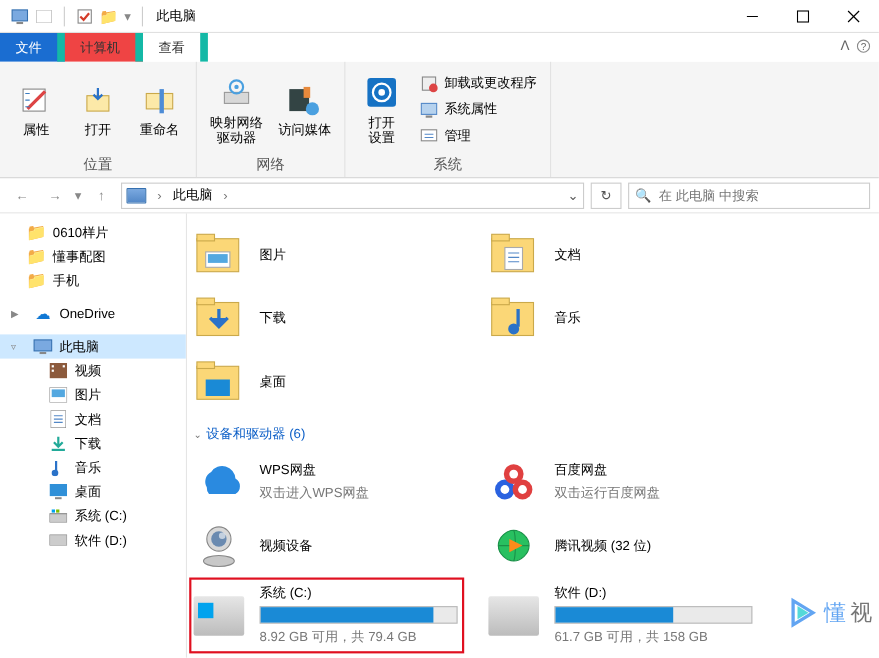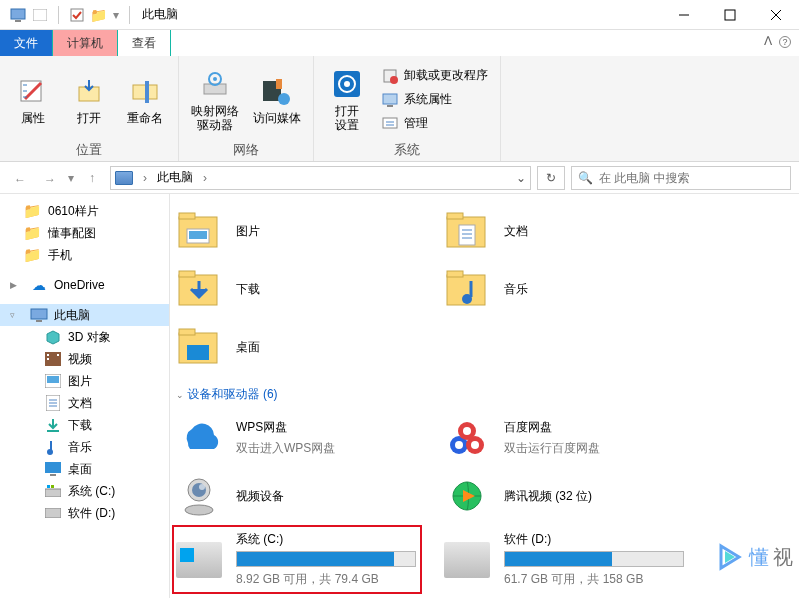--- a/index.html
+++ b/index.html
@@ -10,23 +10,23 @@
 .titlebar .qat { display:flex; gap:6px; align-items:center; padding-left:10px; }
 .titlebar .qat-icon { width:16px; height:16px; display:inline-flex; align-items:center; justify-content:center; }
 .titlebar .sep { width:1px; height:18px; background:#ccc; margin:0 4px; }
 .titlebar .mini-folder { color:#f8c060; font-size:14px; }
 .titlebar-label { margin-left:8px; }
 .winbtns { margin-left:auto; display:flex; }
 .winbtn { width:46px; height:30px; display:flex; align-items:center; justify-content:center; color:#333; }
 
 
 .tabs { height:26px; display:flex; align-items:stretch; background:#fff; position:relative; }
-.tab { padding:4px 14px; color:#333; border-right:1px solid #14b8a6; line-height:18px; }
+.tab { padding:4px 14px; color:#333; border-right:7px solid #14b8a6; line-height:18px; }
 .tab.file { background:#1a6dd1; color:#fff; }
-.tab.active { background:#fca5a5; }
+.tab.active { background:#ef4444; }
 .tabs .rib-toggle { margin-left:auto; padding:4px 8px; color:#666; }
 
 
 .ribbon { height:106px; background:#f5f5f5; border-bottom:1px solid #d8d8d8; display:flex; }
 .ribgroup { border-right:1px solid #e2e2e2; display:flex; flex-direction:column; padding:4px 8px 2px; }
 .ribgroup .body { flex:1; display:flex; align-items:center; gap:6px; }
 .ribgroup .lbl { text-align:center; color:#555; font-size:13px; padding-top:2px; }
 .bigbtn { display:flex; flex-direction:column; align-items:center; gap:4px; width:50px; padding:4px 2px; }
 .bigbtn .ico { width:32px; height:32px; display:flex; align-items:center; justify-content:center; }
 .bigbtn .lb { text-align:center; line-height:14px; }
@@ -292,28 +292,20 @@
         <span class="fic">
           <svg width="18" height="14">
             <rect x="1" y="1" width="16" height="10" fill="#7aa9e0" stroke="#3570b0"></rect>
             <rect x="6" y="12" width="6" height="2" fill="#888"></rect>
           </svg>
         </span>
         <span>此电脑</span>
       </div>
     <div class="tree-item indent1">
         <span class="fic">
-          <svg width="16" height="16">
-            <polygon points="8,2 14,5 14,12 8,15 2,12 2,5" fill="#4cc2c2" stroke="#2a9999"></polygon>
-          </svg>
-        </span>
-        <span>3D 对象</span>
-      </div>
-    <div class="tree-item indent1">
-        <span class="fic">
           <svg width="16" height="14">
             <rect width="16" height="14" fill="#8c5a3c"></rect>
             <rect x="2" y="2" width="2" height="2" fill="#fff"></rect>
             <rect x="2" y="6" width="2" height="2" fill="#fff"></rect>
             <rect x="12" y="2" width="2" height="2" fill="#fff"></rect>
           </svg>
         </span>
         <span>视频</span>
       </div>
     <div class="tree-item indent1">

